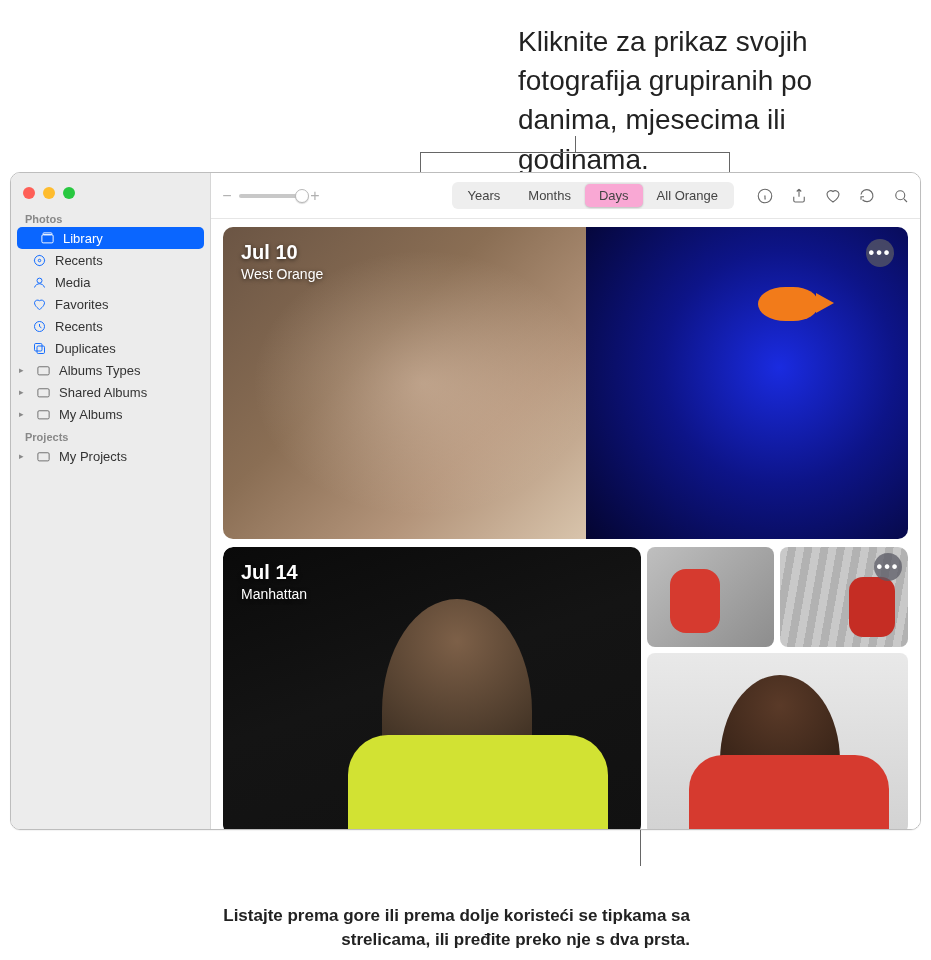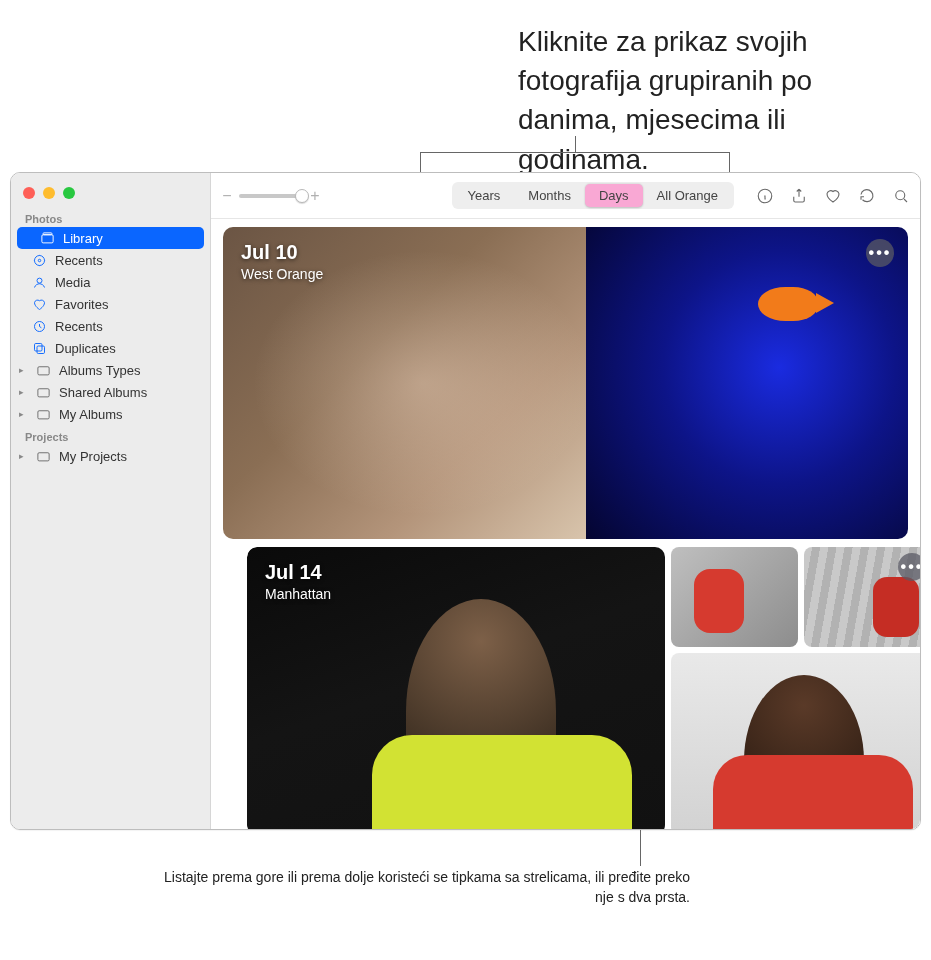--- a/index.html
+++ b/index.html
@@ -33,27 +33,28 @@
   .callout-top-stem {
     position:absolute;
     top:136px;
     left:575px;
     width:1px;
     height:17px;
     background:#666;
   }
   .callout-bottom {
     position: absolute;
-    top: 868px;
+    top: 904px;
     left: 150px;
     width: 540px;
-    font-size: 14px;
+    font-size: 17px;
     line-height: 1.4;
     color: #222;
     text-align: right;
+    font-weight: bold;
   }
   .callout-bottom-line {
     position:absolute;
     top:830px;
     left:640px;
     width:1px;
     height:36px;
     background:#666;
   }
   .app-window {
@@ -237,21 +238,21 @@
     border-radius: 50% 45% 45% 50% / 55% 50% 50% 55%;
   }
   .fish::after{
     content:"";
     position:absolute; right:-16px; top:6px;
     border-left:18px solid #f27b1a;
     border-top:10px solid transparent;
     border-bottom:10px solid transparent;
   }
   
-  .day2 { height:288px; display:flex; gap:6px;margin-left:24px; }
+  .day2 { height:288px; display:flex; gap:6px; }
   .day2 .left {
     flex:0 0 61%;
     border-radius:10px;
     position:relative;
     overflow:hidden;
     background: linear-gradient(160deg, #0a0a0a 0%, #141414 45%, #111 100%);
   }
   .day2 .left .subject{
     position:absolute;
     left:38%; top:18%;

